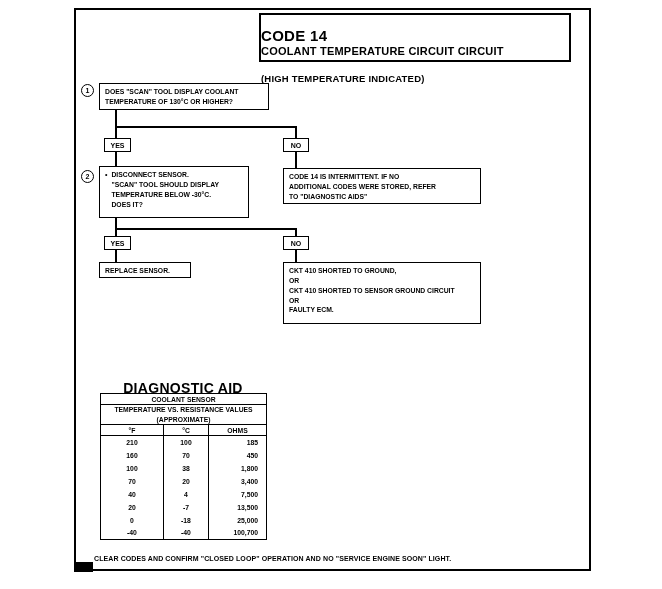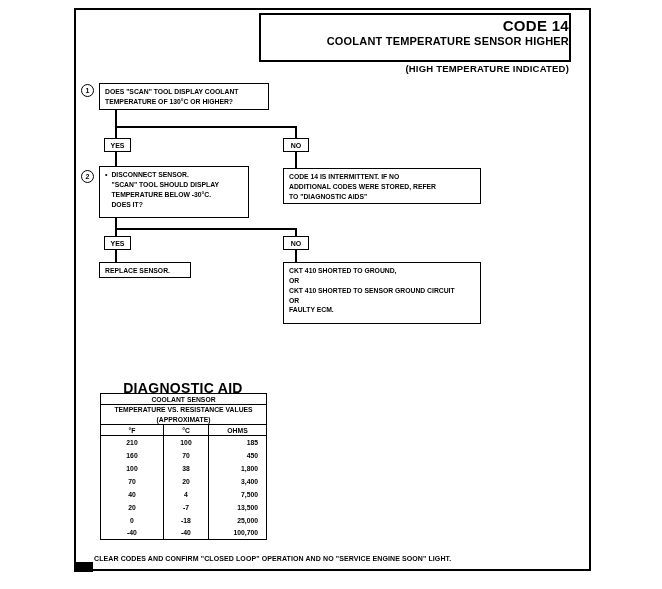--- a/index.html
+++ b/index.html
@@ -27,23 +27,23 @@
     left: 74px; top: 562px;
     width: 19px; height: 10px;
     background: #000;
   }
 
   .title-box {
     position: absolute;
     left: 259px; top: 13px;
     width: 312px; height: 49px;
     border: 2px solid #000;
-    text-align: right;
-    background: #fff;
-    padding-top: 2px;
+    text-align: left;
+    background: #fff;
+    padding-top: 12px;
   }
   .title-code   { font-size: 15px; font-weight: bold; letter-spacing: 0.3px; }
   .title-line1  { font-size: 11px; font-weight: bold; margin-top: 1px; letter-spacing: 0.2px; }
   .title-line2  { font-size: 9.5px; font-weight: bold; letter-spacing: 0.2px; margin-top: 16px; }
 
   .circle {
     position: absolute;
     width: 13px; height: 13px;
     border: 1.4px solid #000;
     border-radius: 50%;
@@ -113,21 +113,21 @@
 </head>
 <body>
 
 <div class="page">
 
   <div class="frame"></div>
   <div class="corner-tab"></div>
 
   <div class="title-box">
     <div class="title-code">CODE 14</div>
-    <div class="title-line1">COOLANT TEMPERATURE SENSOR HIGHER</div>
+    <div class="title-line1">COOLANT TEMPERATURE CIRCUIT CIRCUIT</div>
     <div class="title-line2">(HIGH TEMPERATURE INDICATED)</div>
   </div>
 
   <div class="circle" style="left:81px; top:84px;">1</div>
   <div class="fbox" style="left:99px; top:83px; width:170px; height:27px;">
     <div class="box-text">DOES "SCAN" TOOL DISPLAY COOLANT
 TEMPERATURE OF 130°C OR HIGHER?</div>
   </div>
 
   <div class="line" style="left:115px; top:110px; width:2px; height:28px;"></div>

